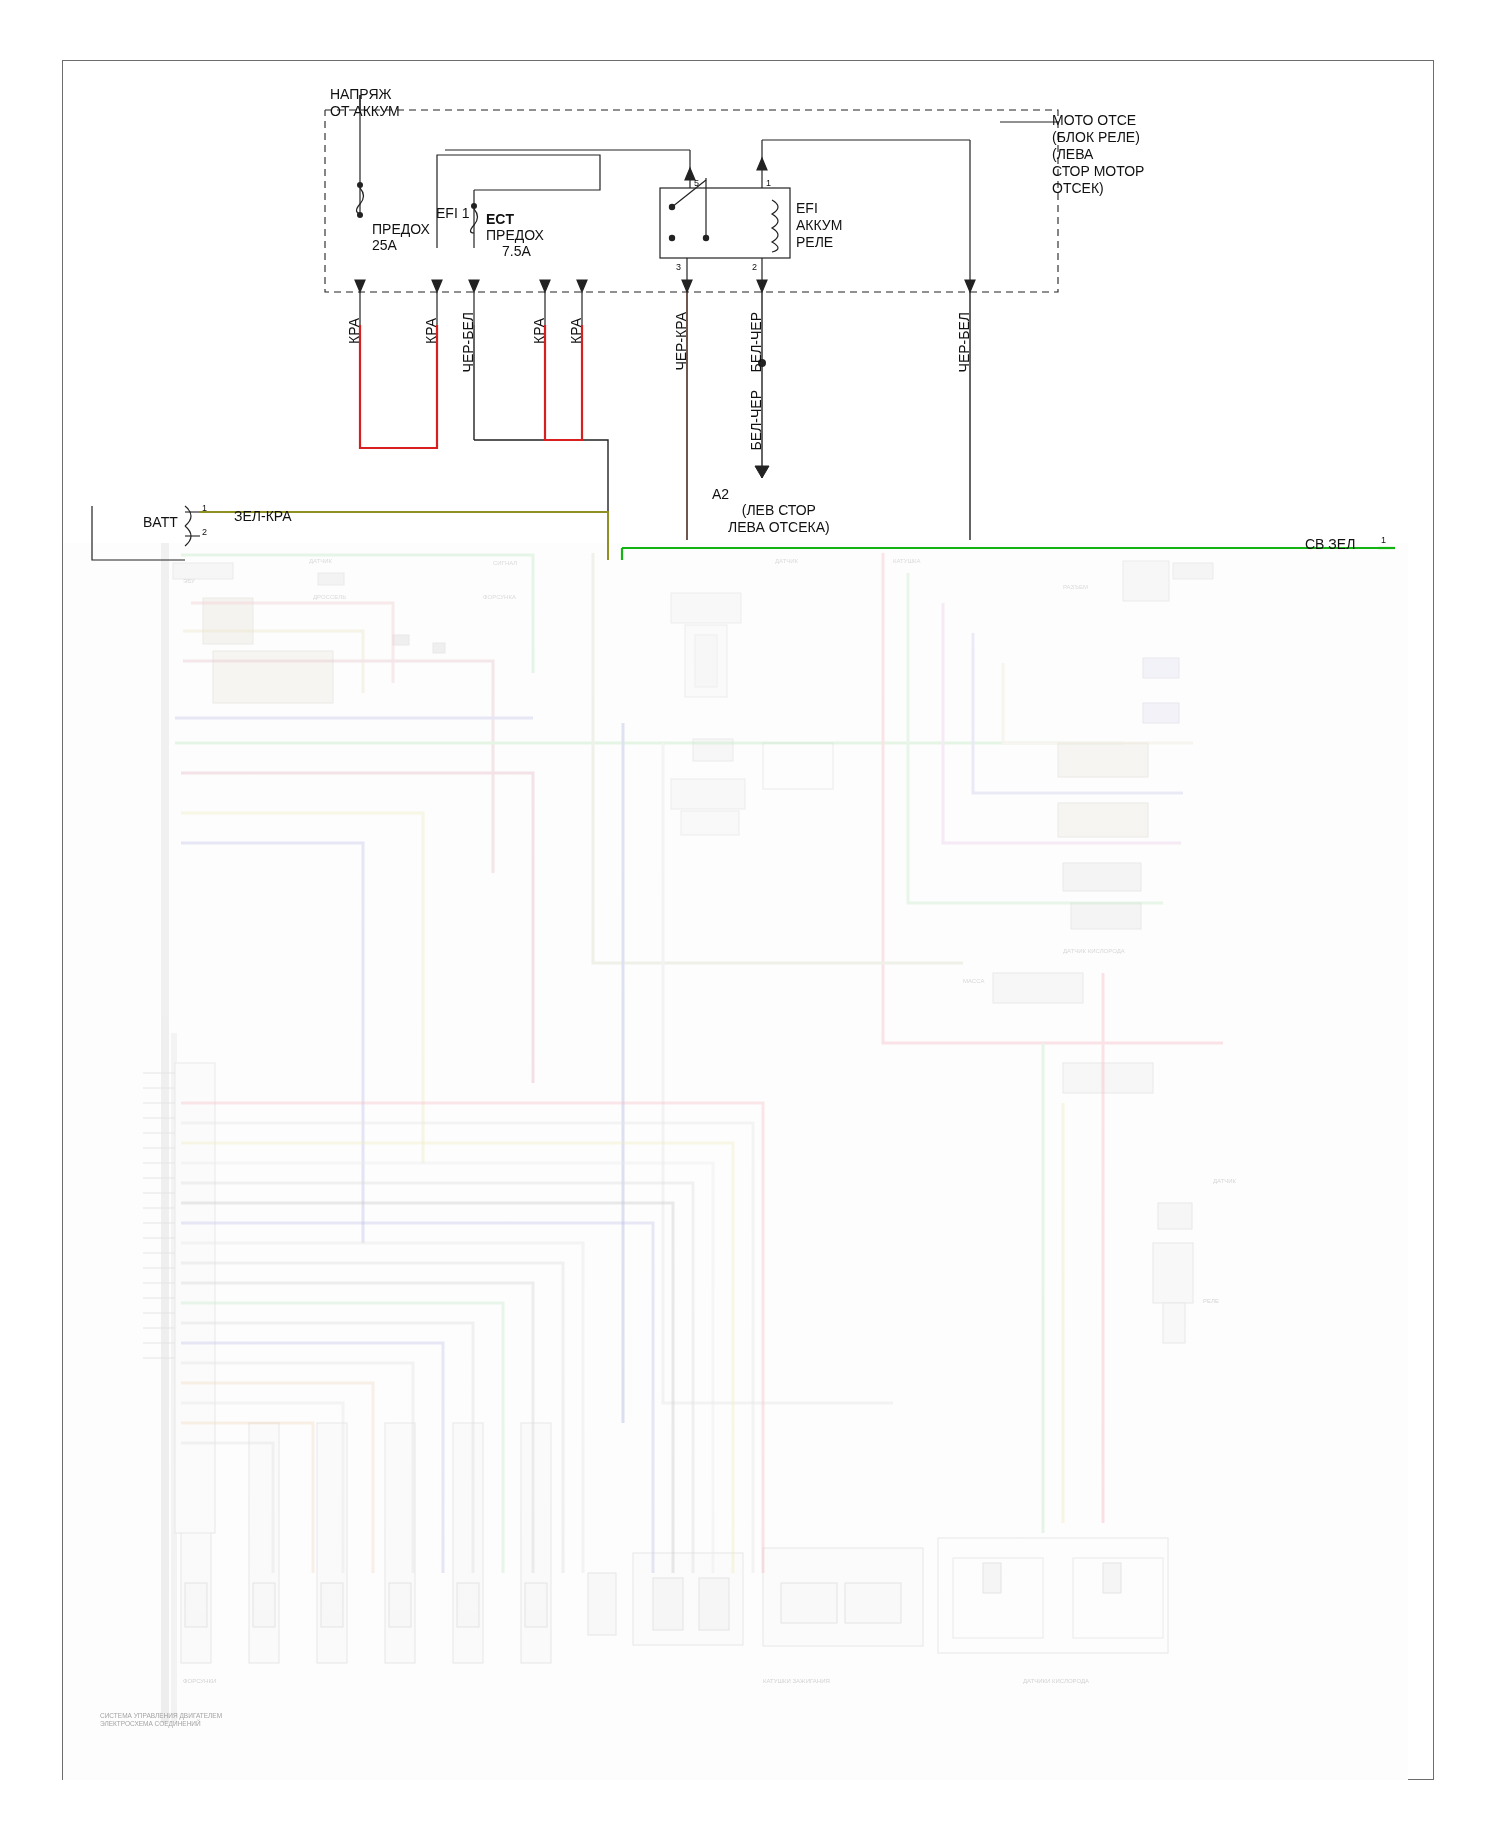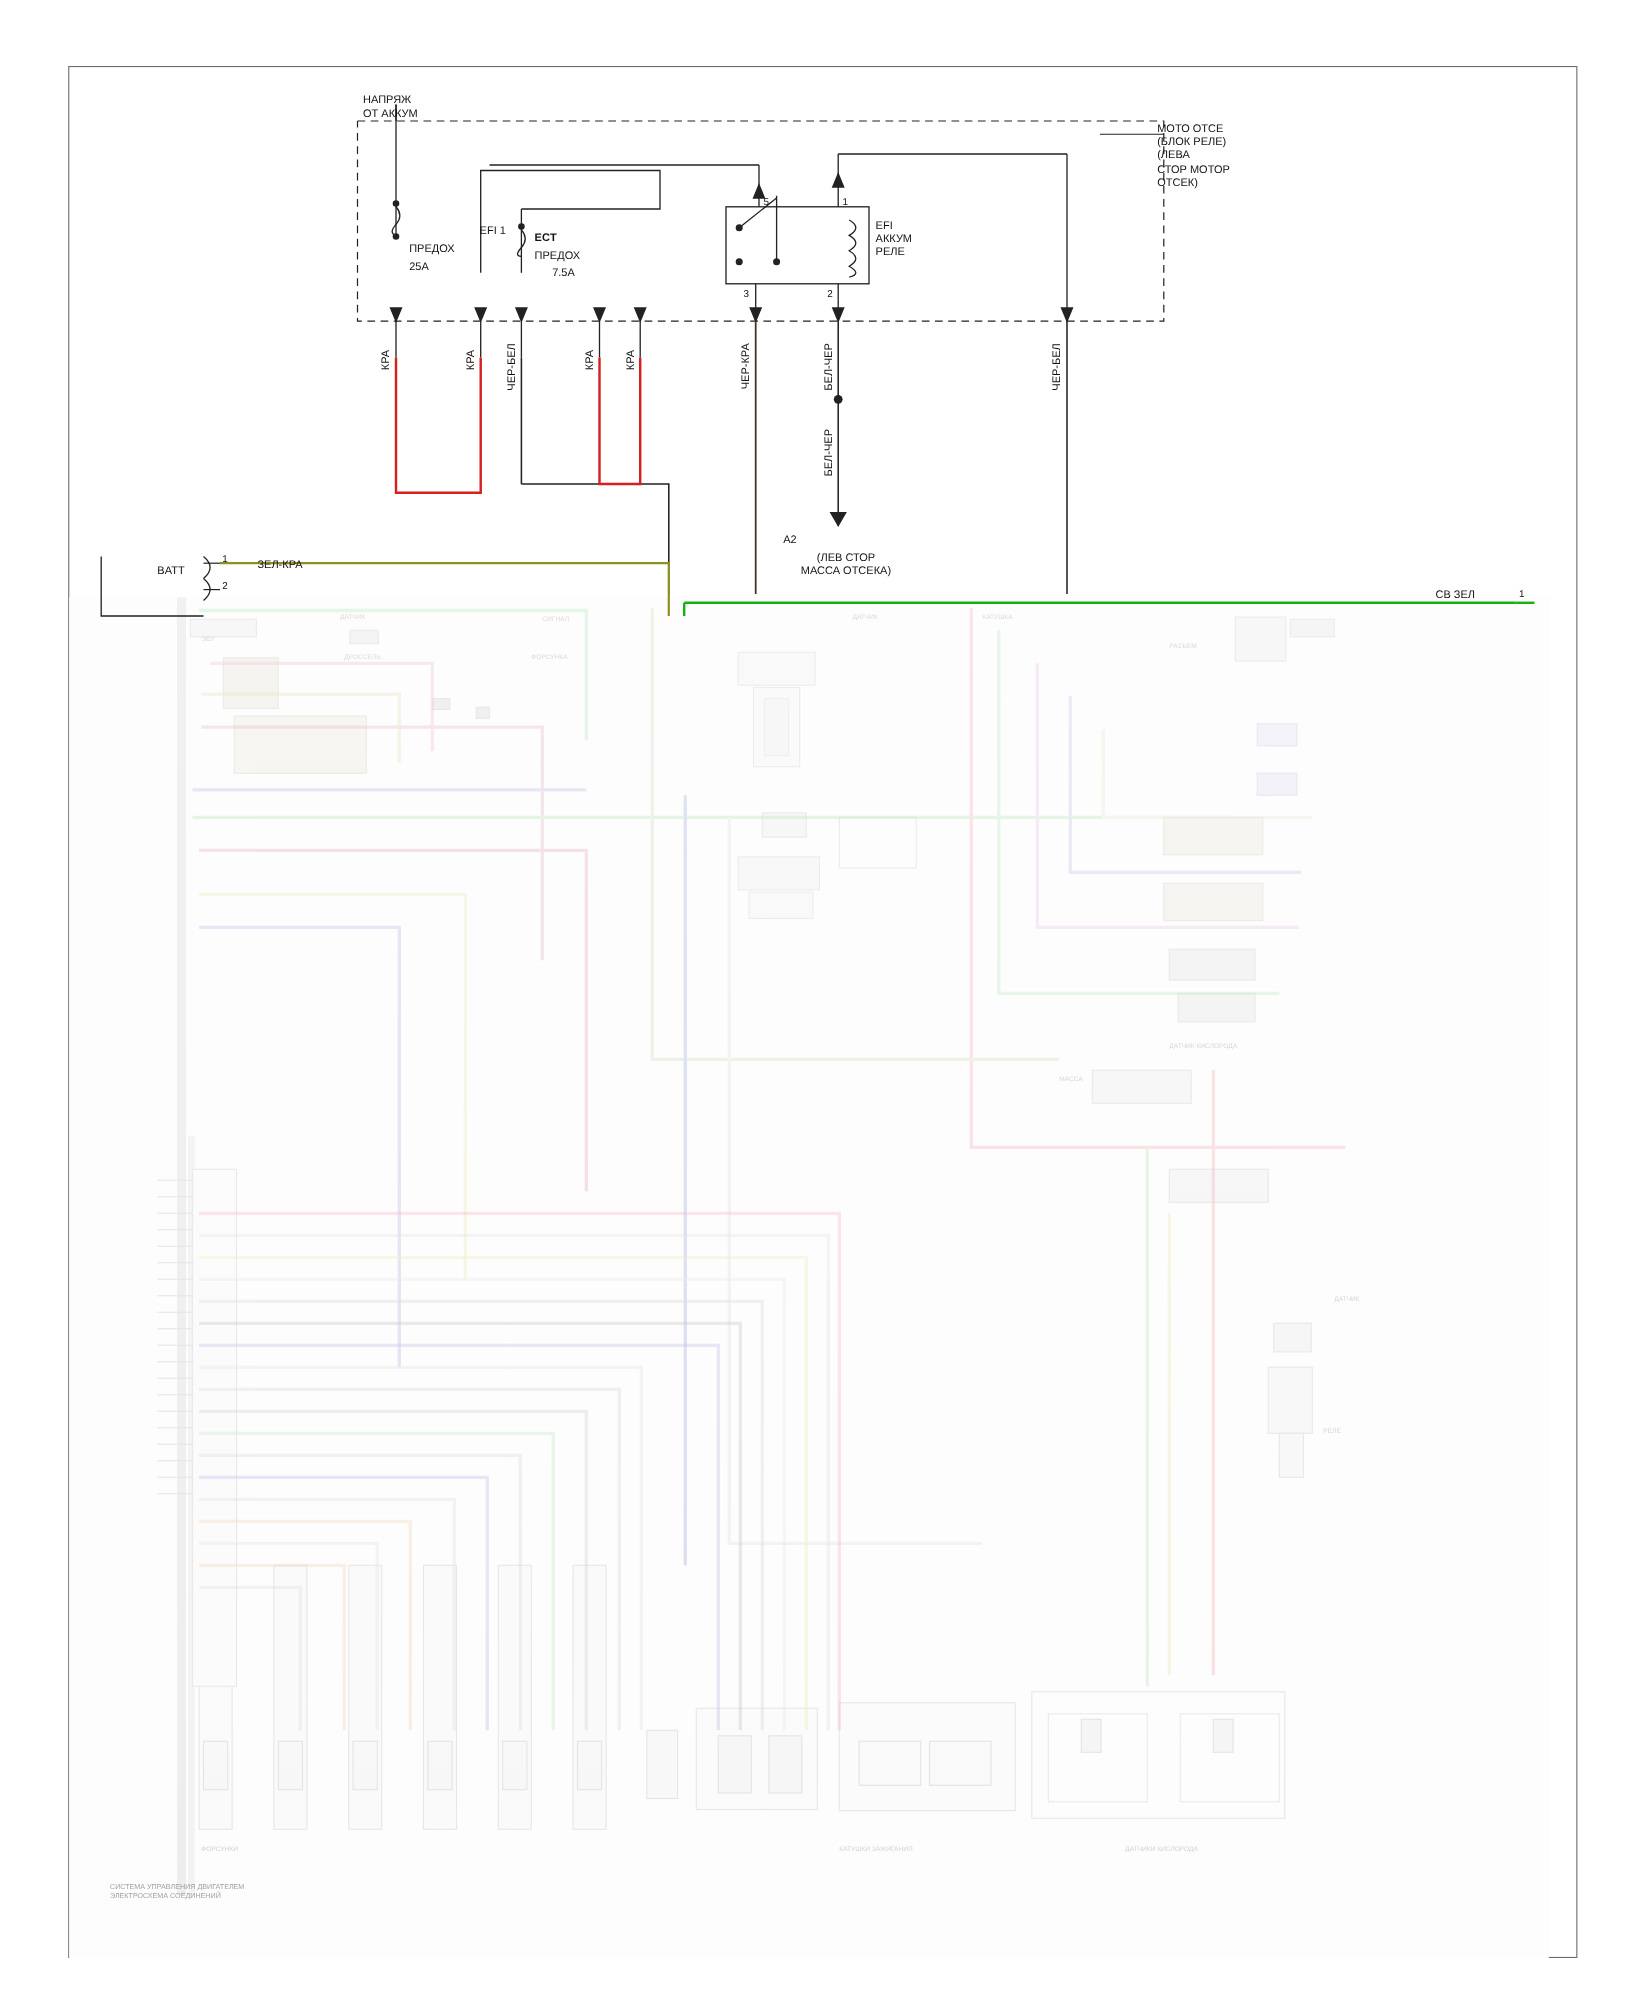--- a/index.html
+++ b/index.html
@@ -50,21 +50,21 @@
   svg.layer {
     position: absolute;
     left: 0; top: 0;
     width: 1500px;
     height: 1828px;
     overflow: visible;
   }
   .lbl {
     position: absolute;
     font-family: "Liberation Sans", sans-serif;
-    font-size: 10px;
+    font-size: 14px;
     color: #111;
     line-height: 1.22;
     white-space: pre;
   }
   .lbl.v {
     writing-mode: vertical-rl;
     transform: rotate(180deg);
     transform-origin: center;
     white-space: nowrap;
   }
@@ -353,21 +353,21 @@
   <div class="lbl v" style="left:460px; top:312px;">ЧЕР-БЕЛ</div>
   <div class="lbl v" style="left:531px; top:318px;">КРА</div>
   <div class="lbl v" style="left:568px; top:318px;">КРА</div>
   <div class="lbl v" style="left:673px; top:312px;">ЧЕР-КРА</div>
   <div class="lbl v" style="left:748px; top:312px;">БЕЛ-ЧЕР</div>
   <div class="lbl v" style="left:956px; top:312px;">ЧЕР-БЕЛ</div>
 
   <div class="lbl v" style="left:748px; top:390px;">БЕЛ-ЧЕР</div>
   <div class="lbl" style="left:712px; top:486px;">A2</div>
   <div class="lbl" style="left:728px; top:502px; text-align:center;">(ЛЕВ СТОР
-МАССА ОТСЕКА)</div>
+ЛЕВА ОТСЕКА)</div>
 
   <div class="lbl" style="left:143px; top:514px;">BATT</div>
   <div class="lbl tiny" style="left:202px; top:503px;">1</div>
   <div class="lbl tiny" style="left:202px; top:527px;">2</div>
   <div class="lbl" style="left:234px; top:508px;">ЗЕЛ-КРА</div>
 
   <div class="lbl" style="left:1305px; top:536px;">СВ ЗЕЛ</div>
   <div class="lbl tiny" style="left:1381px; top:535px;">1</div>
 
   <div class="lbl micro" style="left:100px; top:1712px; width:260px; white-space:pre-line; opacity:0.55;">СИСТЕМА УПРАВЛЕНИЯ ДВИГАТЕЛЕМ

